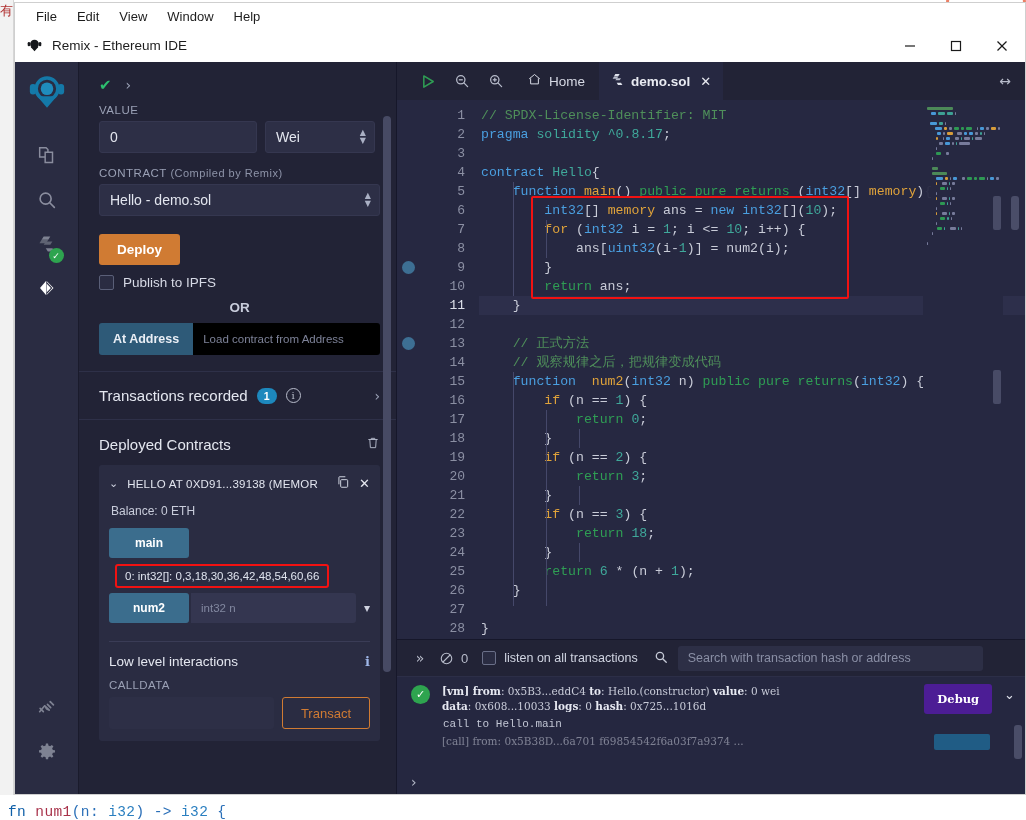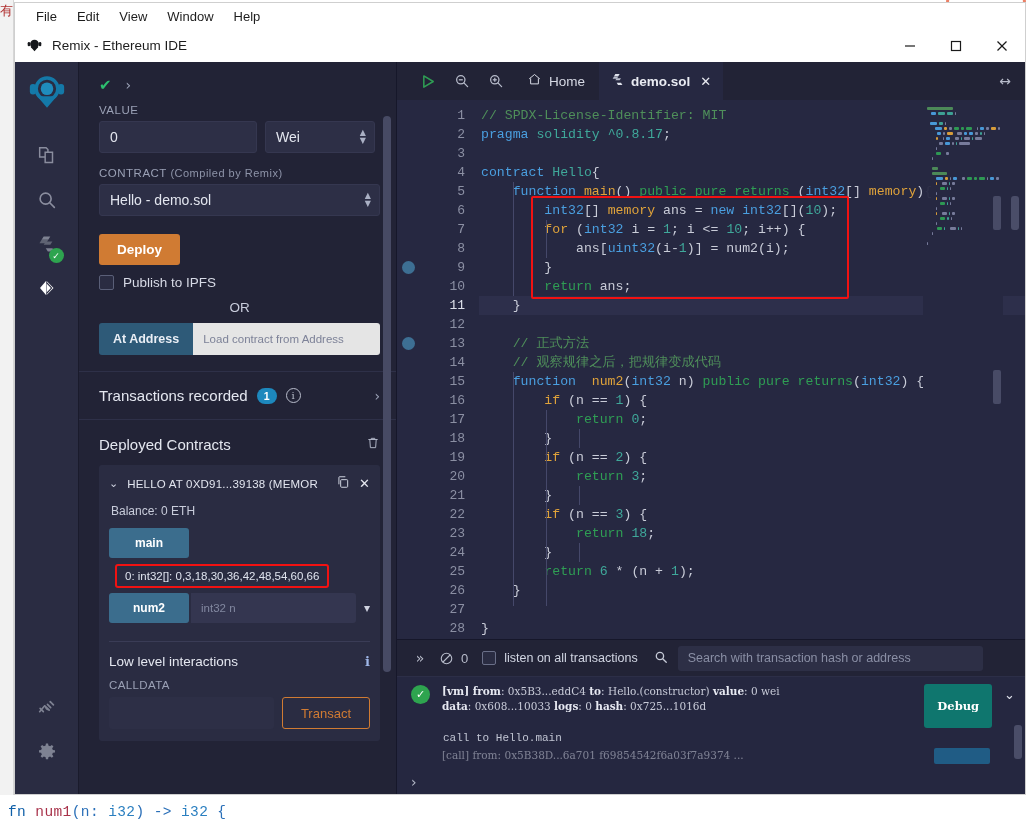--- a/index.html
+++ b/index.html
@@ -166,28 +166,28 @@
     background: #d07b33; color: #fff; border: none; border-radius: 3px;
     font-size: 13.5px; font-weight: bold; padding: 8px 18px;
     margin: 4px 0 10px 0; font-family: "Liberation Sans", sans-serif;
   }
   .chk-row { display: flex; align-items: center; gap: 9px; margin-bottom: 10px; }
   .chkbox {
     width: 15px; height: 15px; border: 1px solid #5a5f78;
     border-radius: 2px; background: #2a2c42;
   }
   .chk-label { font-size: 13.5px; color: #d7dae6; }
-  .or-text { text-align: center; font-size: 13.5px; color: #c8ccdb; margin: 6px 0 8px 0; }
+  .or-text { text-align: center; font-size: 13.5px; color: #c8ccdb; margin: 6px 0 8px 0; font-weight: bold; }
   #ataddr-row { display: flex; margin-bottom: 16px; }
   #ataddr-btn {
     background: #2e5a78; color: #e9eef5; font-size: 12.5px; font-weight: bold;
     padding: 9px 14px; border-radius: 3px 0 0 3px; white-space: nowrap;
   }
   #ataddr-input {
-    flex: 1 1 auto; background: #e5e5e5; border-radius: 0 3px 3px 0;
+    flex: 1 1 auto; background: #000000; border-radius: 0 3px 3px 0;
     font-size: 11.5px; color: #7d8298; display: flex; align-items: center;
     padding: 0 10px;
   }
 
   .sp-divider { border-top: 1px solid #2e3048; margin: 0 -20px 0 -20px; }
 
   #tx-recorded {
     display: flex; align-items: center; gap: 9px;
     padding: 15px 0 15px 0;
   }
@@ -391,22 +391,22 @@
   .log-text {
     font-family: "DejaVu Serif", serif; font-size: 10.5px; color: #c8cbd8;
     line-height: 15px; flex: 1 1 auto;
   }
   .log-text b { color: #e6e8f1; }
   .log-call {
     font-family: "Liberation Mono", monospace; font-size: 11px; color: #c1c5d3;
     padding: 4px 0 0 46px;
   }
   #debug-btn {
-    background: #0f766e; color: #fff; font-size: 11.5px; font-weight: bold;
-    padding: 15px 13px; border-radius: 3px; font-family: "DejaVu Serif", serif;
+    background: #4c1d95; color: #fff; font-size: 11.5px; font-weight: bold;
+    padding: 8px 13px; border-radius: 3px; font-family: "DejaVu Serif", serif;
     flex: 0 0 auto; margin-left: 10px;
   }
   .log-chev { color: #dfe2ec; font-size: 13px; margin-left: 12px; flex: 0 0 auto; margin-top: 3px; font-family:"DejaVu Sans",sans-serif; }
   .log-entry2 { padding: 4px 10px 0 14px; display: flex; align-items: flex-start; opacity: .55; }
   #debug-btn2 { background: #1d88bd; height: 16px; width: 56px; border-radius: 2px; flex: 0 0 auto; margin-left: 10px;}
   #term-scroll-thumb {
     position: absolute; right: 3px; top: 48px; width: 8px; height: 34px;
     background: #4a4d68; border-radius: 3px;
   }
   #term-prompt {

